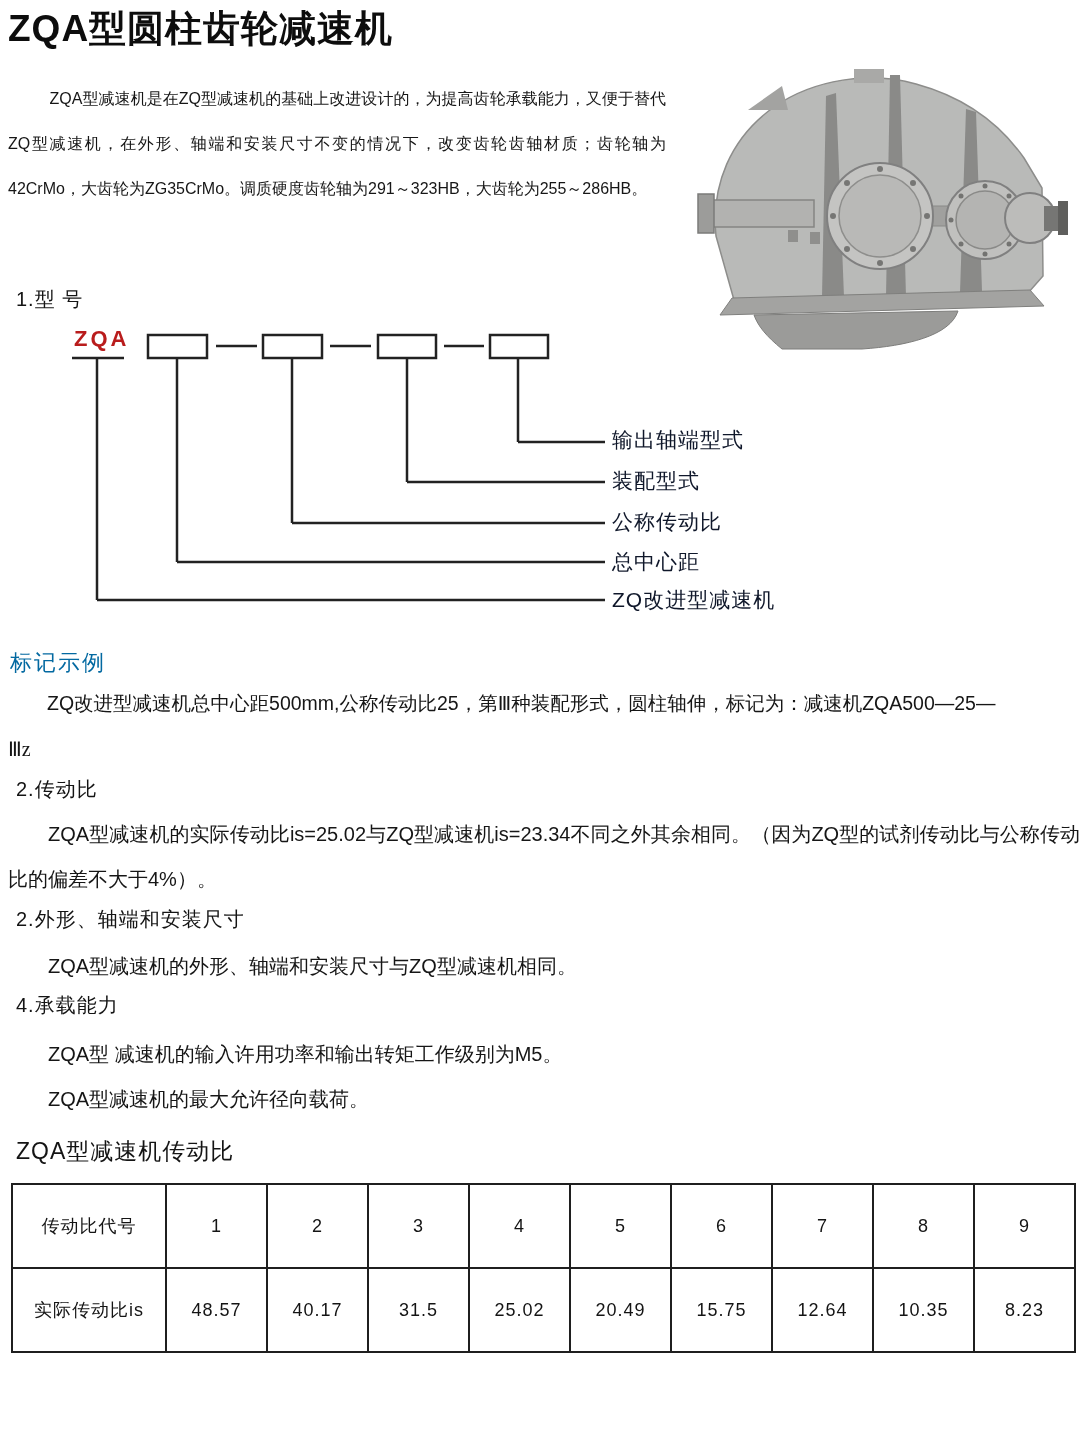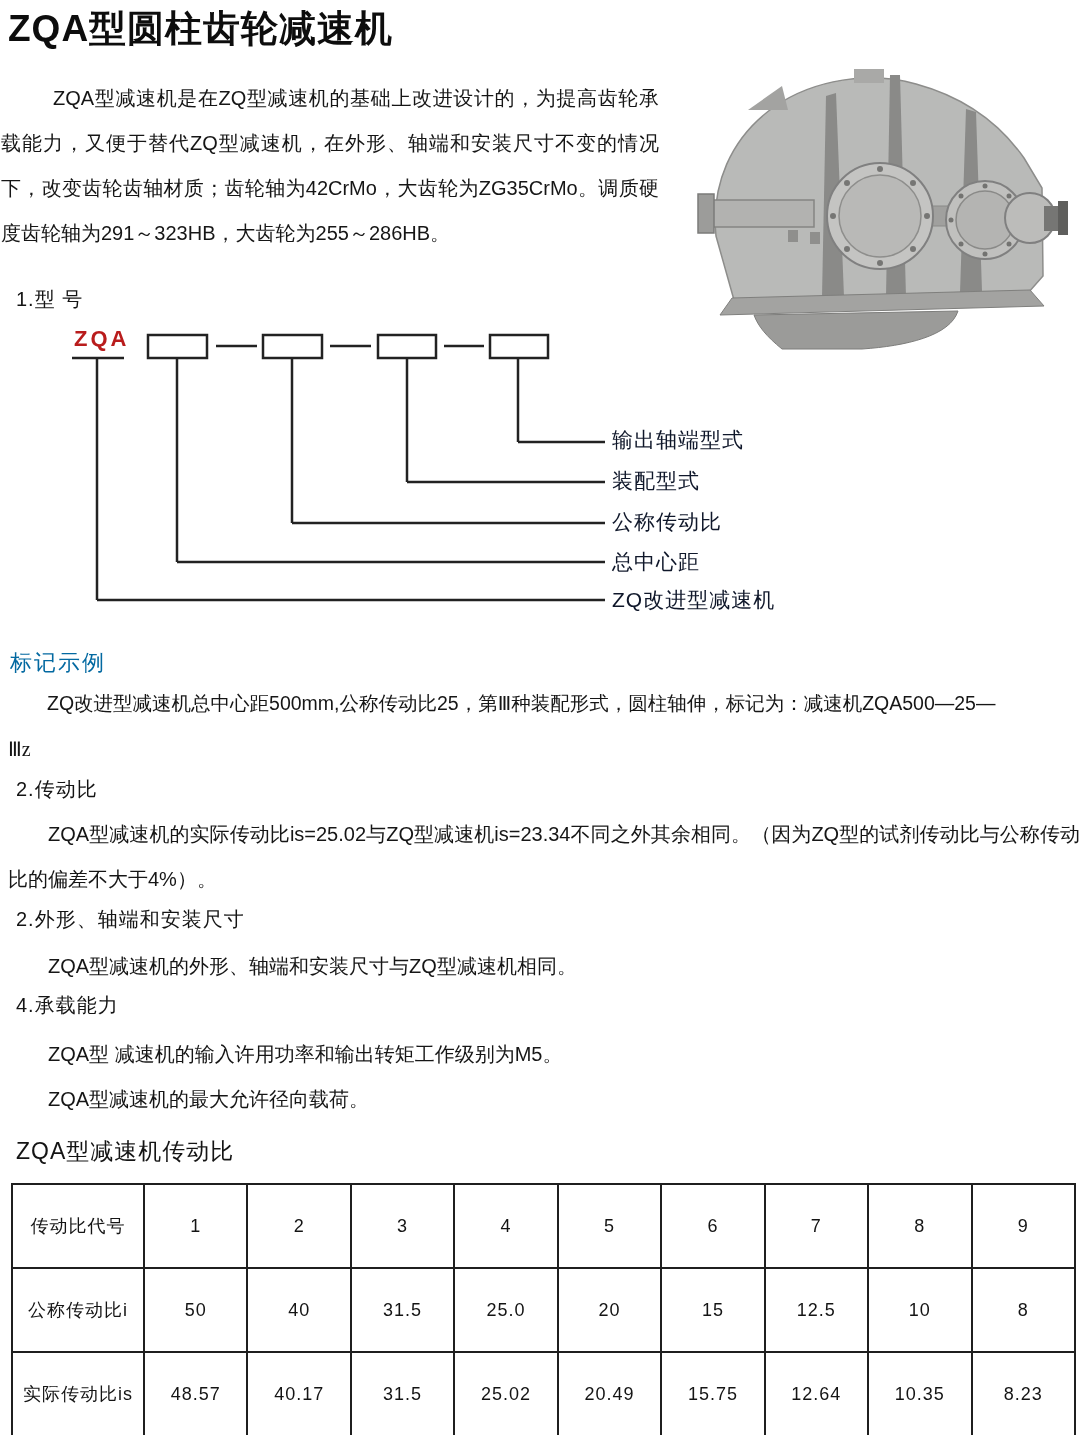--- a/index.html
+++ b/index.html
@@ -7,21 +7,21 @@
   body {
     width:1083px; height:1435px; position:relative; overflow:hidden;
     font-family:"Liberation Sans","DejaVu Sans",sans-serif;
     color:#1c1c1c;
   }
   .abs { position:absolute; }
   .page-title {
     left:8px; top:4px; font-size:37px; font-weight:900; letter-spacing:1px; color:#0d0d0d;
   }
   .intro {
-    left:1px; top:76px; width:658px; font-size:20px; line-height:45px;
+    left:8px; top:76px; width:658px; font-size:16px; line-height:45px;
     text-indent:2.6em; text-align:justify; color:#161616;
   }
   .photo { left:696px; top:68px; width:374px; height:284px; }
   .sec-head { font-size:20px; color:#141414; letter-spacing:1px;margin-left:6px; }
   .sec-head-lg { font-size:22px; color:#0369a1; letter-spacing:2px; }
   .h-model { left:10px; top:286px; }
   .h-mark  { left:10px; top:648px; }
   .h-ratio { left:10px; top:776px; }
   .h-dims  { left:10px; top:906px; }
   .h-cap   { left:10px; top:992px; }
@@ -48,21 +48,21 @@
   .p-cap1  { top:1032px; text-indent:2em; }
   .p-cap2  { top:1077px; text-indent:2em; }
   table.ratio {
     position:absolute; left:11px; top:1183px; width:1065px;
     border-collapse:collapse; table-layout:fixed;
   }
   table.ratio td {
     border:2.5px solid #1f1f1f; height:84px; text-align:center; vertical-align:middle;
     font-size:18px; color:#141414; letter-spacing:1px;
   }
-  table.ratio td.rowhead { width:132px;border-radius:24px; }
+  table.ratio td.rowhead { width:154px;border-radius:24px; }
 </style>
 </head>
 <body>
 
 <h1 class="abs page-title">ZQA型圆柱齿轮减速机</h1>
 
 <p class="abs intro">ZQA型减速机是在ZQ型减速机的基础上改进设计的，为提高齿轮承载能力，又便于替代ZQ型减速机，在外形、轴端和安装尺寸不变的情况下，改变齿轮齿轴材质；齿轮轴为42CrMo，大齿轮为ZG35CrMo。调质硬度齿轮轴为291～323HB，大齿轮为255～286HB。</p>
 
 <div class="abs photo">
   <svg width="374" height="284" viewBox="0 0 374 284" xmlns="http://www.w3.org/2000/svg">
@@ -183,32 +183,20 @@
       <td>2</td>
       <td>3</td>
       <td>4</td>
       <td>5</td>
       <td>6</td>
       <td>7</td>
       <td>8</td>
       <td>9</td>
     </tr>
     <tr>
-      <td class="rowhead">公称传动比i</td>
-      <td>50</td>
-      <td>40</td>
-      <td>31.5</td>
-      <td>25.0</td>
-      <td>20</td>
-      <td>15</td>
-      <td>12.5</td>
-      <td>10</td>
-      <td>8</td>
-    </tr>
-    <tr>
       <td class="rowhead">实际传动比is</td>
       <td>48.57</td>
       <td>40.17</td>
       <td>31.5</td>
       <td>25.02</td>
       <td>20.49</td>
       <td>15.75</td>
       <td>12.64</td>
       <td>10.35</td>
       <td>8.23</td>

